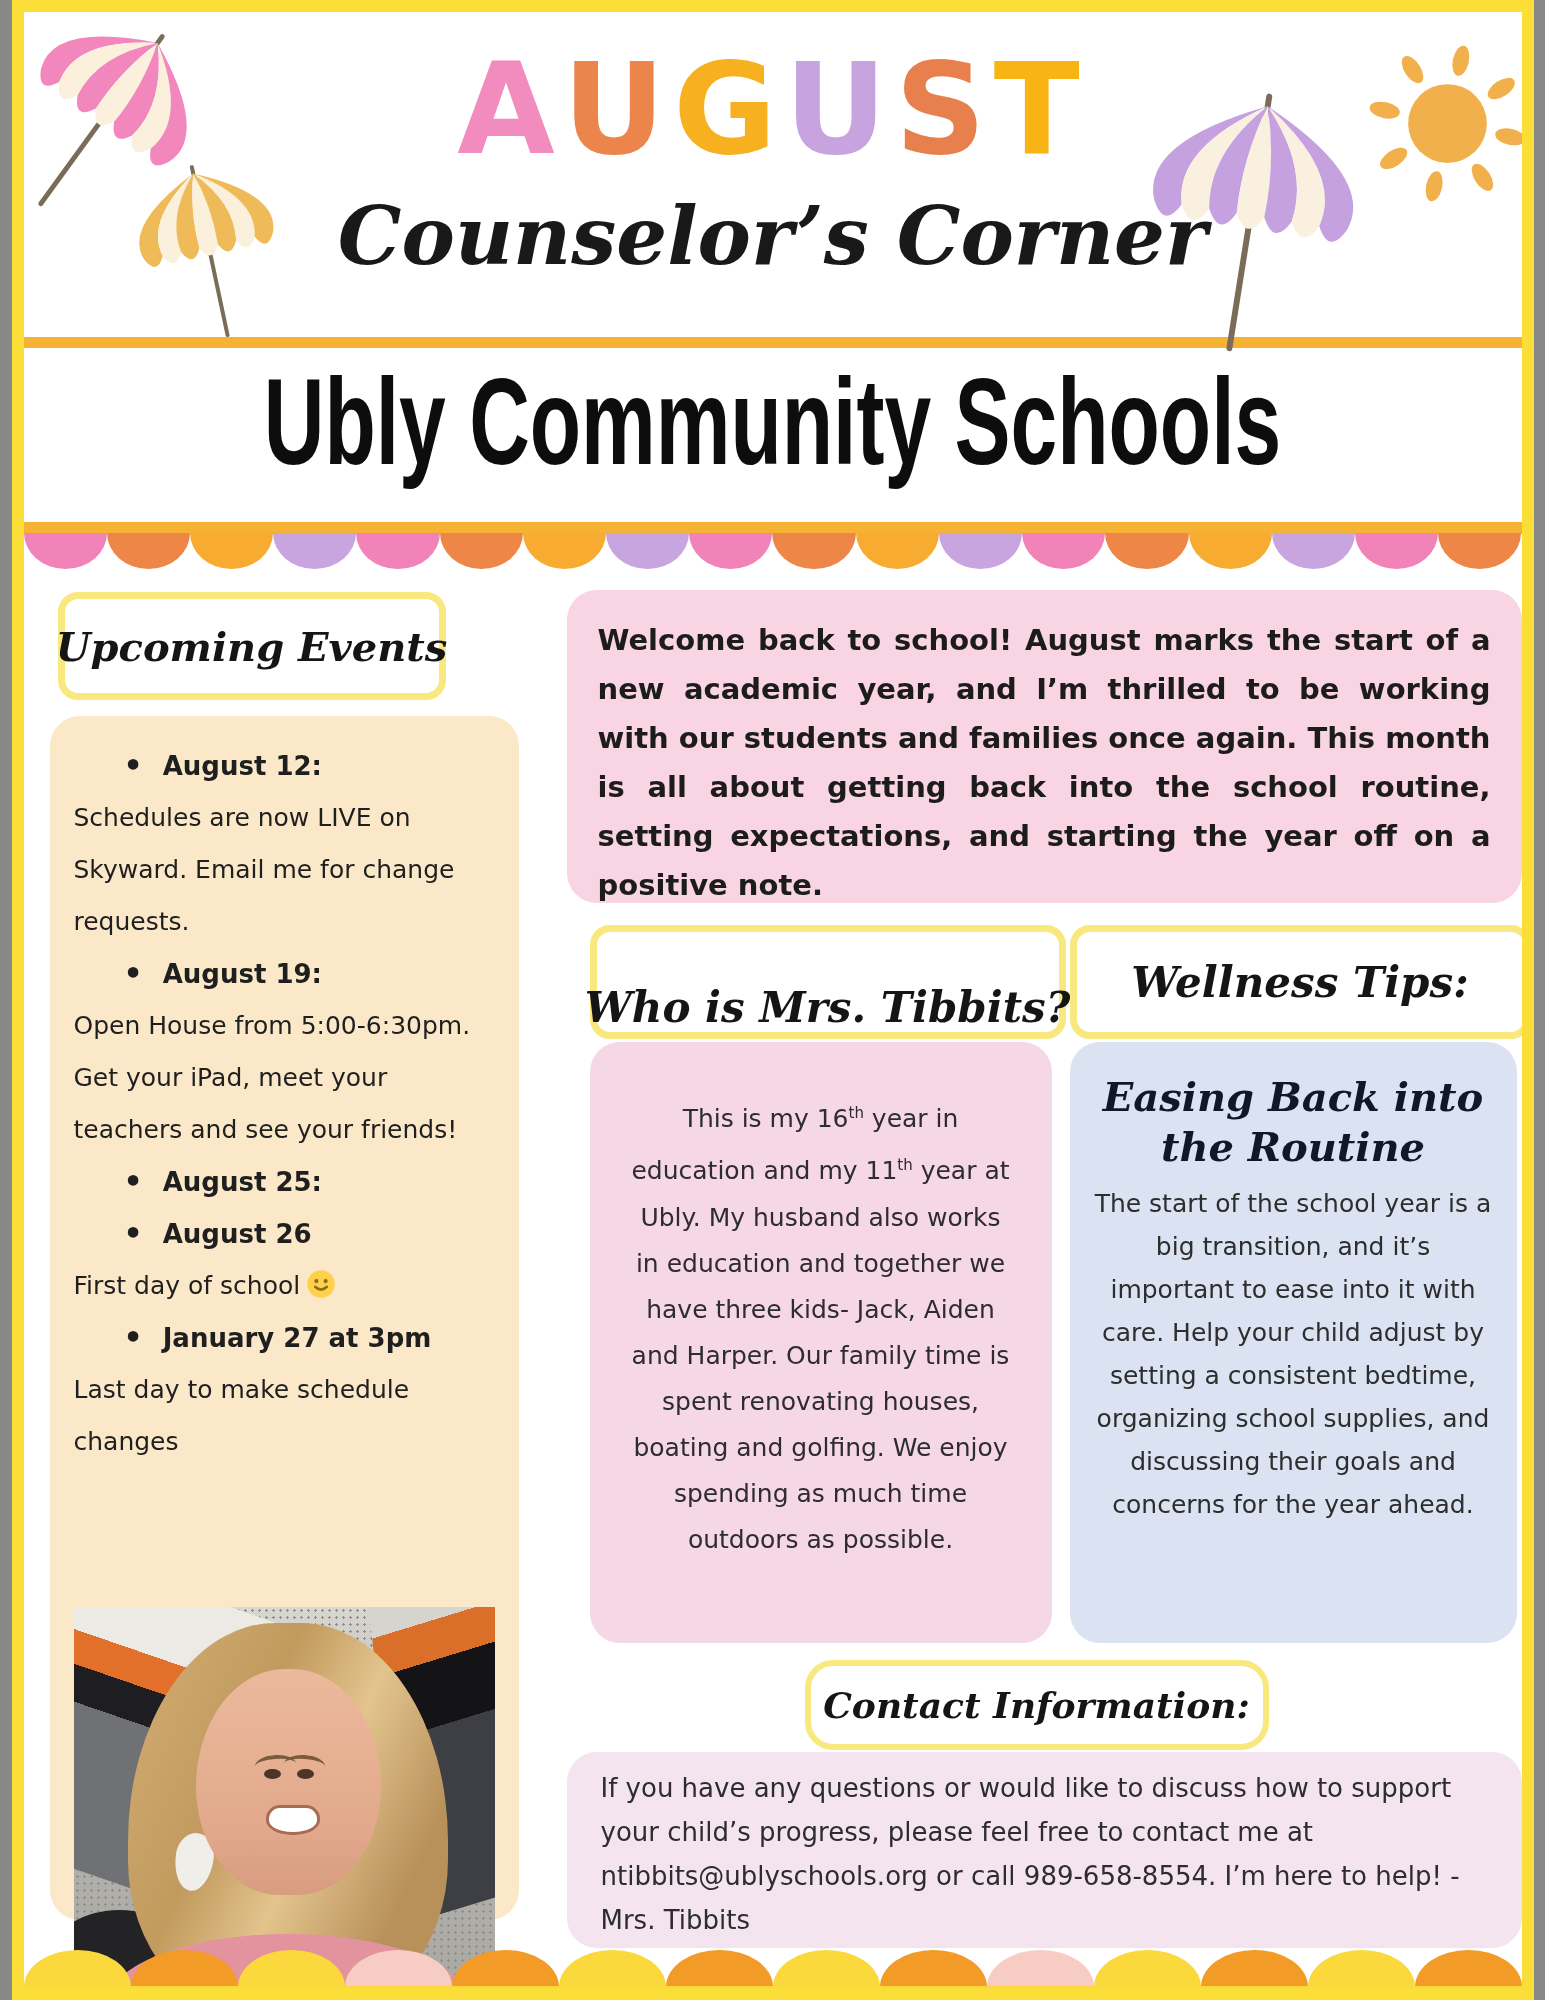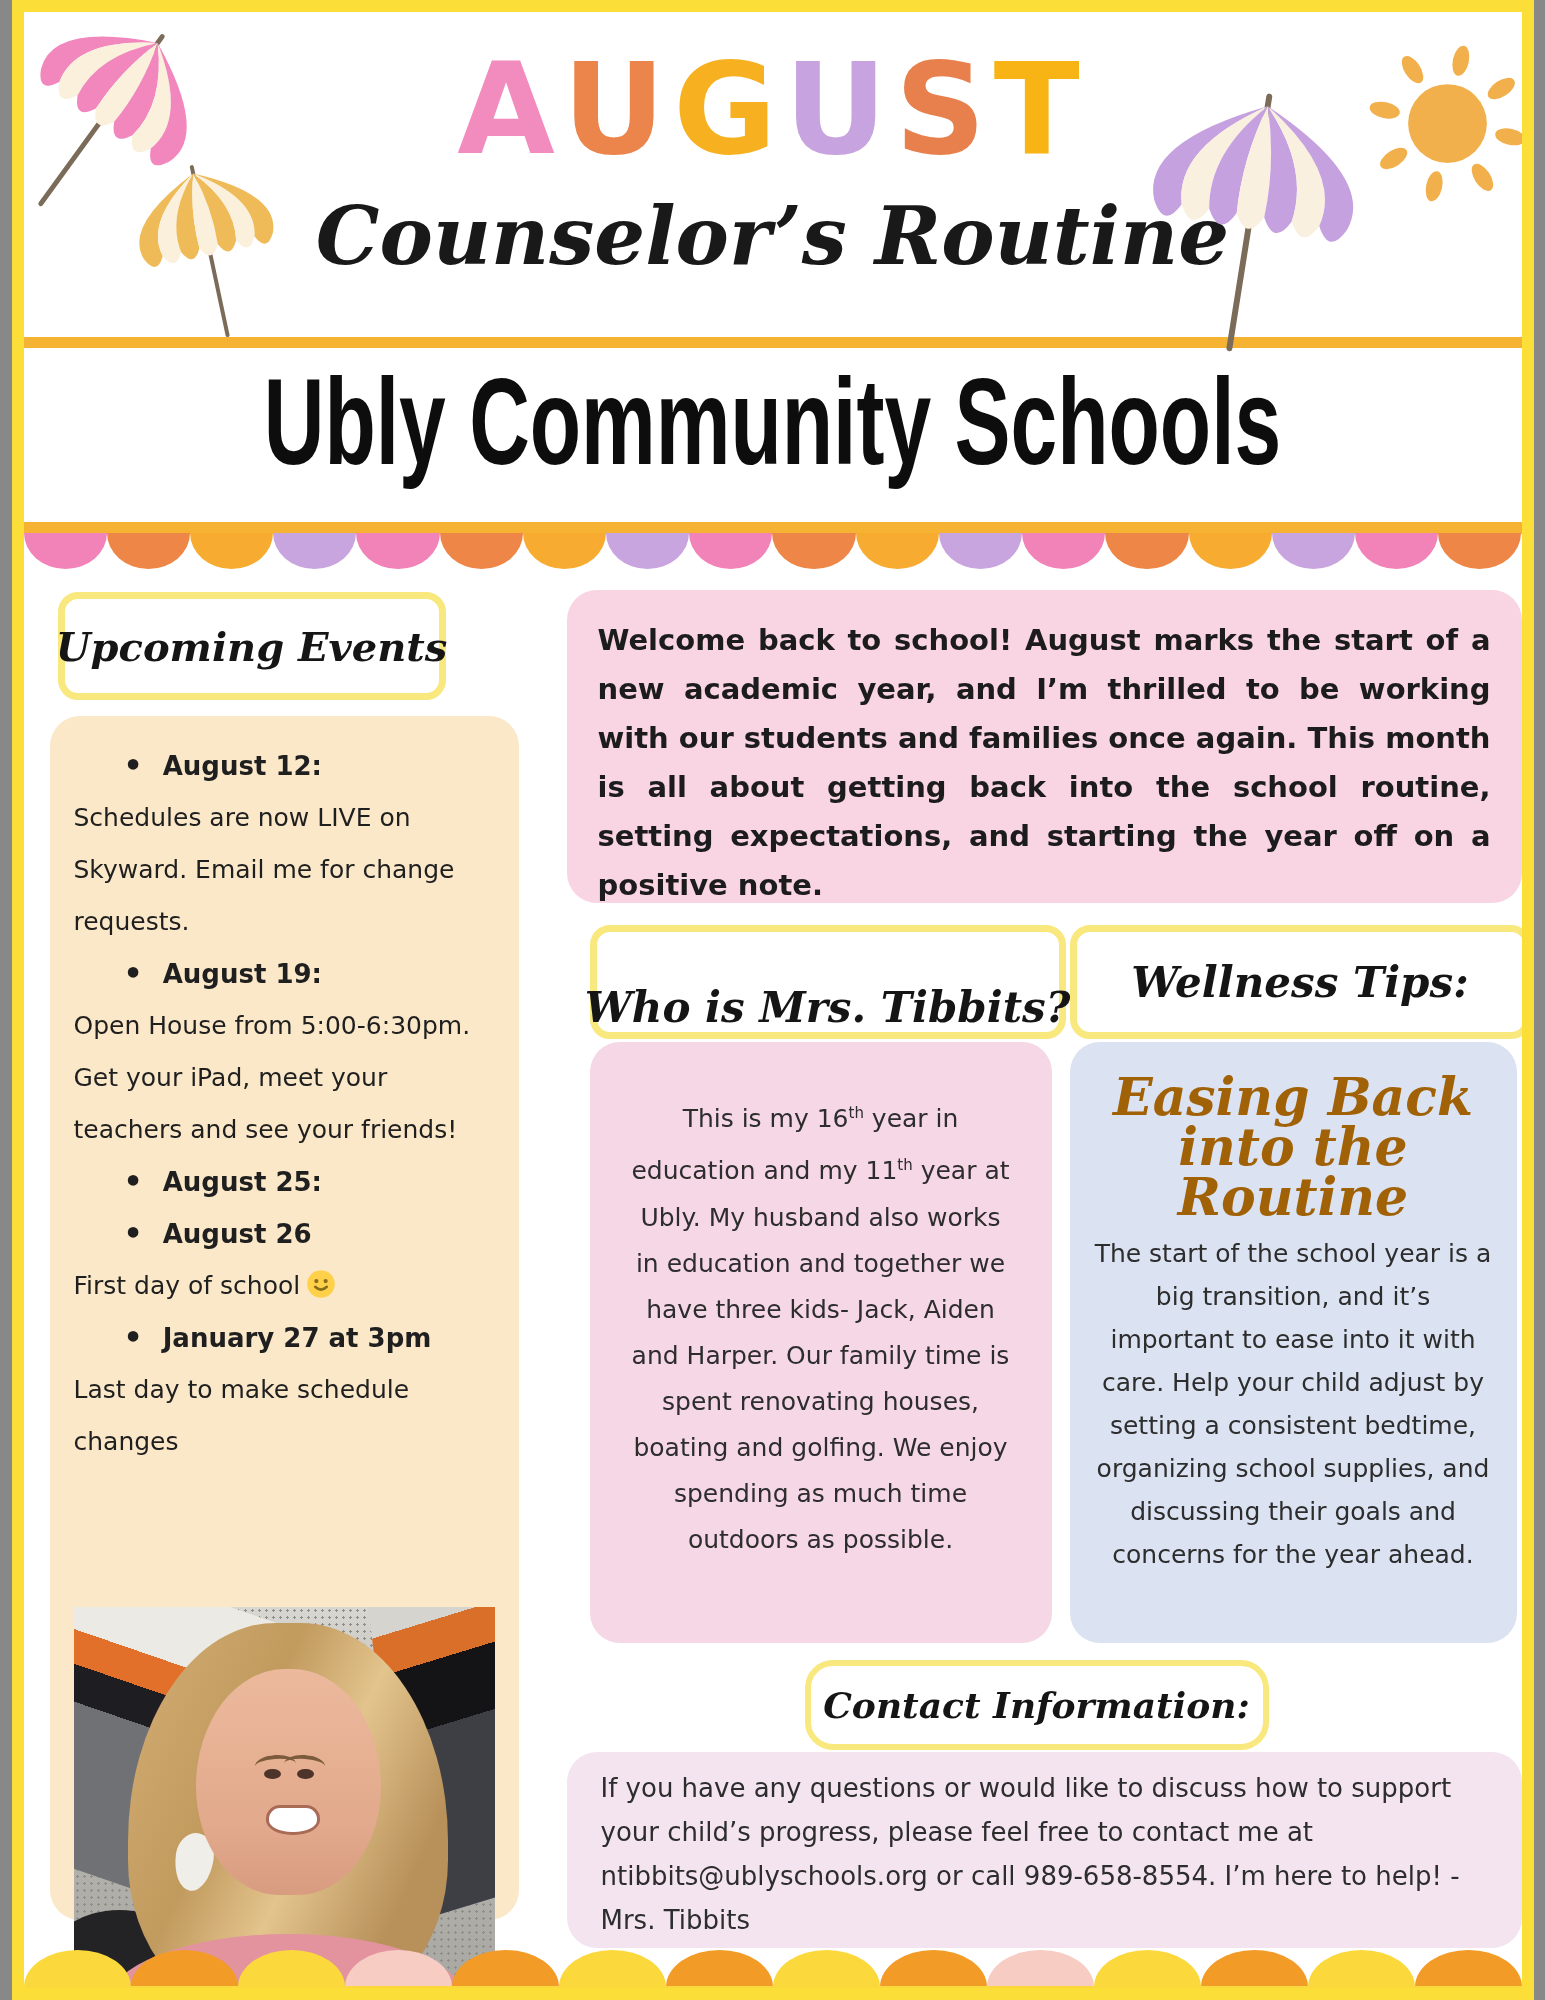--- a/index.html
+++ b/index.html
@@ -60,22 +60,22 @@
 
   #welcome-box p{margin:0; font-weight:700; font-size:29px; line-height:49px; color:#1c1c1c; text-align:justify;}
   .event-item{color:#1f1f1f; font-size:25px; line-height:52px;}
   .event-date{font-weight:700; font-size:26px; padding-left:50px; display:flex; align-items:center;}
   .event-date .bullet{font-size:30px; margin-right:20px;}
   .event-desc{font-weight:400;}
   .smiley{display:inline-block; width:30px; height:30px; vertical-align:-5px; margin-left:6px;}
 
   #whois-box p{margin:0; font-size:25px; line-height:46px; color:#2d2d2d; text-align:center;}
   #whois-box sup{font-size:15px;}
-  .wellness-sub{font-family:"DejaVu Serif", serif; font-style:italic; font-weight:700; font-size:52px;
-    line-height:50px; color:#a16207; text-align:center; margin:4px 0 10px 0;}
+  .wellness-sub{font-family:"DejaVu Serif", serif; font-style:italic; font-weight:700; font-size:40px;
+    line-height:50px; color:#0f172a; text-align:center; margin:4px 0 10px 0;}
   #wellness-box p.body{margin:0; font-size:25px; line-height:43px; color:#2d2d2d; text-align:center;}
   #contact-box p{margin:0; font-size:26px; line-height:44px; color:#2d2d2d; text-align:left;}
 
   
   #photo{position:absolute; left:62px; top:1607px; width:421px; height:389px; overflow:hidden; z-index:3;
     background:
       radial-gradient(#8f8d88 1.2px, transparent 1.3px),
       linear-gradient(180deg,#d9d7d2 0%, #c4c2bd 20%, #b5b3ae 55%, #a9a7a2 100%);
     background-size:7px 7px, 100% 100%;}
   .ph-wall-left{position:absolute; left:-12%; top:-6%; width:58%; height:78%; transform:rotate(9deg) skewY(10deg);
@@ -102,21 +102,21 @@
     background:#e2939e; border-radius:50% 50% 0 0 / 90% 90% 0 0;}
   .ph-shoulder{position:absolute; left:-6%; bottom:-4%; width:34%; height:26%;
     background:#232326; border-radius:50% 50% 0 0;}
 </style>
 </head>
 <body>
 
 <div class="page">
 
   <div class="august-word"><span style="color: rgb(242, 140, 190);">A</span><span style="color: rgb(235, 133, 76);">U</span><span style="color: rgb(247, 176, 31);">G</span><span style="color: rgb(199, 163, 224);">U</span><span style="color: rgb(232, 128, 78);">S</span><span style="color: rgb(247, 180, 20);">T</span></div>
-  <div class="subtitle-script">Counselor’s Routine</div>
+  <div class="subtitle-script">Counselor’s Corner</div>
   <div class="orange-bar-top" style="background: rgb(246, 178, 51);"></div>
   <div class="school-name">
     <span>Ubly Community Schools</span>
   </div>
 
   <div class="umbrella" id="umbrella-pink">
       <svg viewBox="-6 0 112 125">
         <rect x="48.6" y="0" width="2.8" height="123" rx="1.4" fill="#7B6B59"></rect>
         <path d="M50,6 Q-6.1,32 4,58 Q10.6,71 17.14,58 Q9.9,32 50,6 Z" fill="#F287BE"></path>
         <path d="M50,6 Q9.9,32 17.14,58 Q23.7,71 30.28,58 Q25.9,32 50,6 Z" fill="#FAF0DC"></path>

